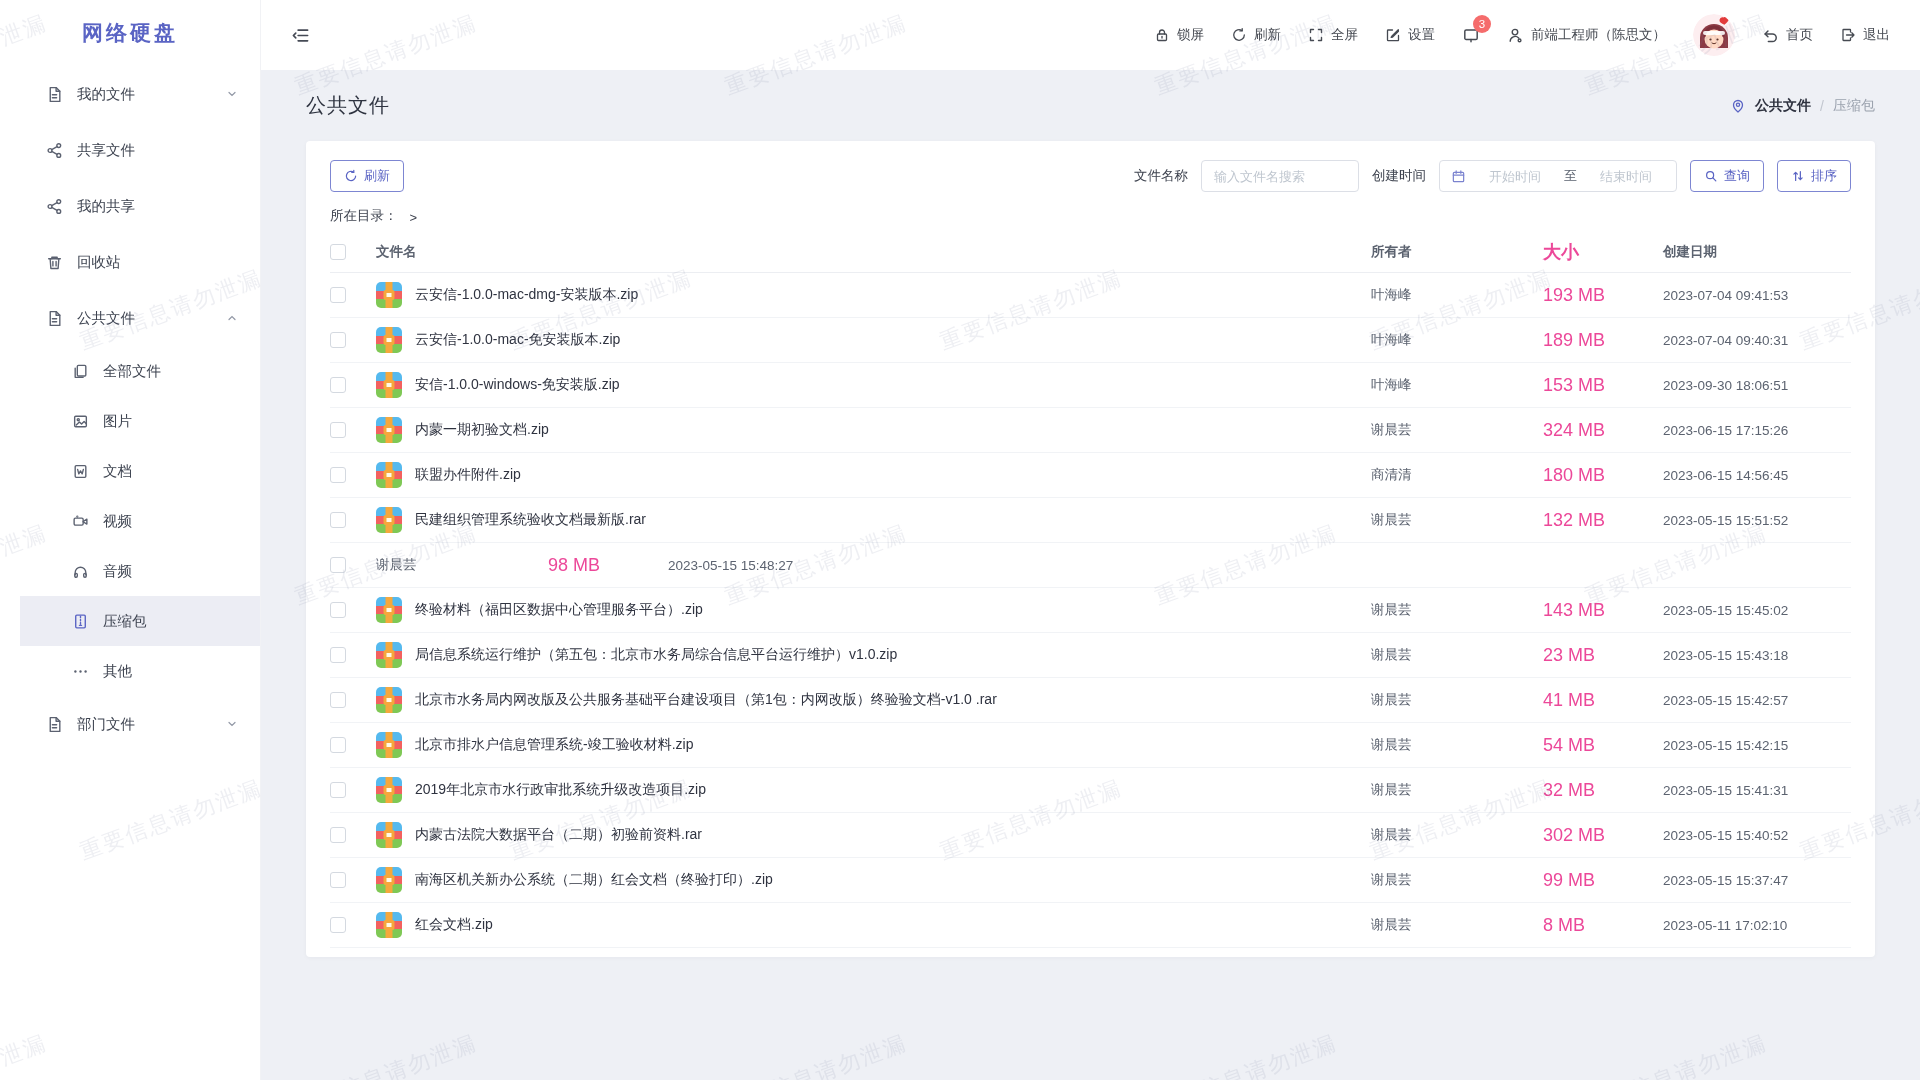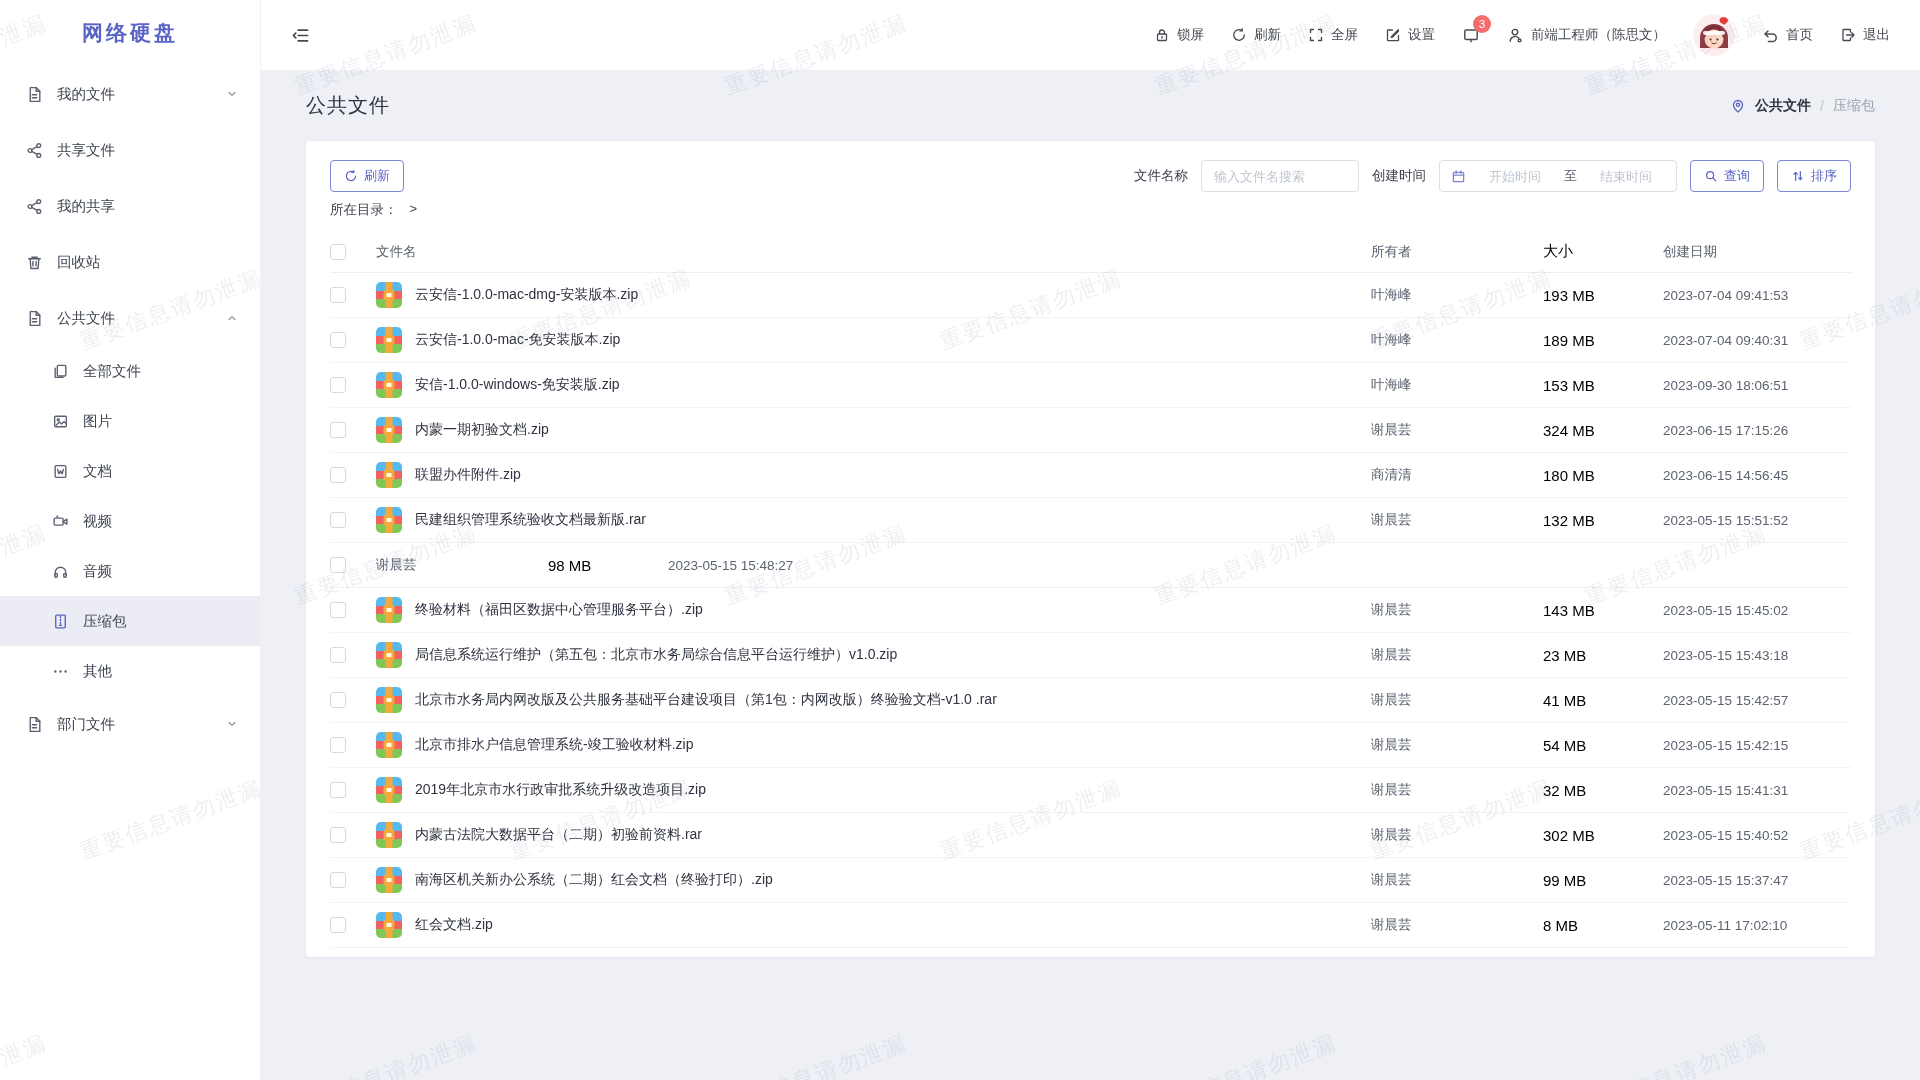--- a/index.html
+++ b/index.html
@@ -15,21 +15,21 @@
   
   .wm { position:absolute; inset:0; pointer-events:none; z-index:30; overflow:hidden; }
   .wm span { position:absolute; font-size:22px; color:rgba(125,135,160,.13);
     transform:rotate(-20deg); white-space:nowrap; letter-spacing:2px; }
 
   
   .sidebar { width:261px; background:#fff; flex-shrink:0; border-right:1px solid #f1f2f5; z-index:2; }
   .logo { height:66px; display:flex; align-items:center; justify-content:center;
     color:#5a64c4; font-size:21px; font-weight:700; letter-spacing:3px; }
   .nav-item { height:56px; display:flex; align-items:center; padding:0 22px 0 26px;
-    color:#3d4350; font-size:14.5px; cursor:pointer; }
+    color:#3d4350; font-size:14.5px; cursor:pointer;margin-left:20px; }
   .nav-item .nico { margin-right:14px; display:flex; color:#5b6170; }
   .nav-item .chev { margin-left:auto; color:#9298a6; display:flex; }
   .nav-sub { height:50px; padding-left:52px; }
   .nav-sub.active { background:#ecedf4; }
   .nav-sub.active .nico { color:#5a64c4; }
   .nav-label { white-space:nowrap; }
 
   
   .main { flex:1; display:flex; flex-direction:column; min-width:0; }
   .topbar { height:70px; background:#fff; display:flex; align-items:center; padding:0 30px; flex-shrink:0; }
@@ -66,34 +66,34 @@
   .text-input { width:158px; height:32px; border:1px solid #dcdfe6; border-radius:4px;
     padding:0 12px; font-size:13px; color:#3b82f6; font-family:inherit; outline:none; }
   input::placeholder { color:#bfc6cf; }
   .date-range { width:238px; height:32px; border:1px solid #dcdfe6; border-radius:4px;
     display:flex; align-items:center; padding:0 11px; gap:8px; background:#fff; }
   .cal-ico { color:#7b83cf; display:flex; }
   .dr-input { border:none; outline:none; width:82px; font-size:13px; text-align:center;
     color:#606266; font-family:inherit; background:transparent; }
   .dr-sep { color:#5c6370; font-size:13px; }
 
-  .dir-row { margin-top:9px; height:24px; display:flex; align-items:flex-start; gap:12px;
+  .dir-row { margin-top:9px; height:24px; display:flex; align-items:flex-end; gap:12px;
     font-size:13.5px; color:#3f4450; }
   .dir-arrow { color:#3f4450; font-size:13px; }
 
   .ftable { margin-top:6px; }
   .t-head { display:flex; align-items:center; height:42px; border-bottom:1px solid #eceef2;
-    color:#5c6370; font-size:13.5px; font-weight:400; }
+    color:#5c6370; font-size:13.5px; font-weight:700; }
   .t-row { display:flex; align-items:center; height:45px; border-bottom:1px solid #f1f3f6; }
   .col-check { width:46px; display:flex; align-items:center; flex-shrink:0; }
   .checkbox { width:16px; height:16px; border:1px solid #d4d9e0; border-radius:3px; background:#fff; cursor:pointer; }
   .col-name { flex:1; display:flex; align-items:center; gap:13px; min-width:0; }
   .file-name { font-size:14px; color:#2f3340; white-space:nowrap; overflow:hidden; text-overflow:ellipsis; cursor:pointer; }
   .col-owner { width:172px; font-size:13.5px; color:#5c6370; flex-shrink:0; }
-  .col-size  { width:120px; font-size:15px; color:#000000; flex-shrink:0; }
+  .col-size  { width:120px; font-size:18px; color:#ec4899; flex-shrink:0; }
   .col-date  { width:188px; font-size:13.5px; color:#5c6370; flex-shrink:0; }
 
   .zip-thumb { width:26px; height:26px; border-radius:5px; position:relative; overflow:hidden; flex-shrink:0;
     background:linear-gradient(#55b9ee 0 34%, #f2615f 34% 67%, #7fc855 67% 100%); }
   .zip-thumb::before { content:""; position:absolute; left:50%; transform:translateX(-50%);
     top:0; bottom:0; width:7px; background:#f5a83c; }
   .zip-thumb::after { content:""; position:absolute; left:50%; top:50%; transform:translate(-50%,-50%);
     width:5px; height:4px; background:#fffbe8; border:3px solid #f5a83c; border-radius:2px; }
 </style>
 </head>

